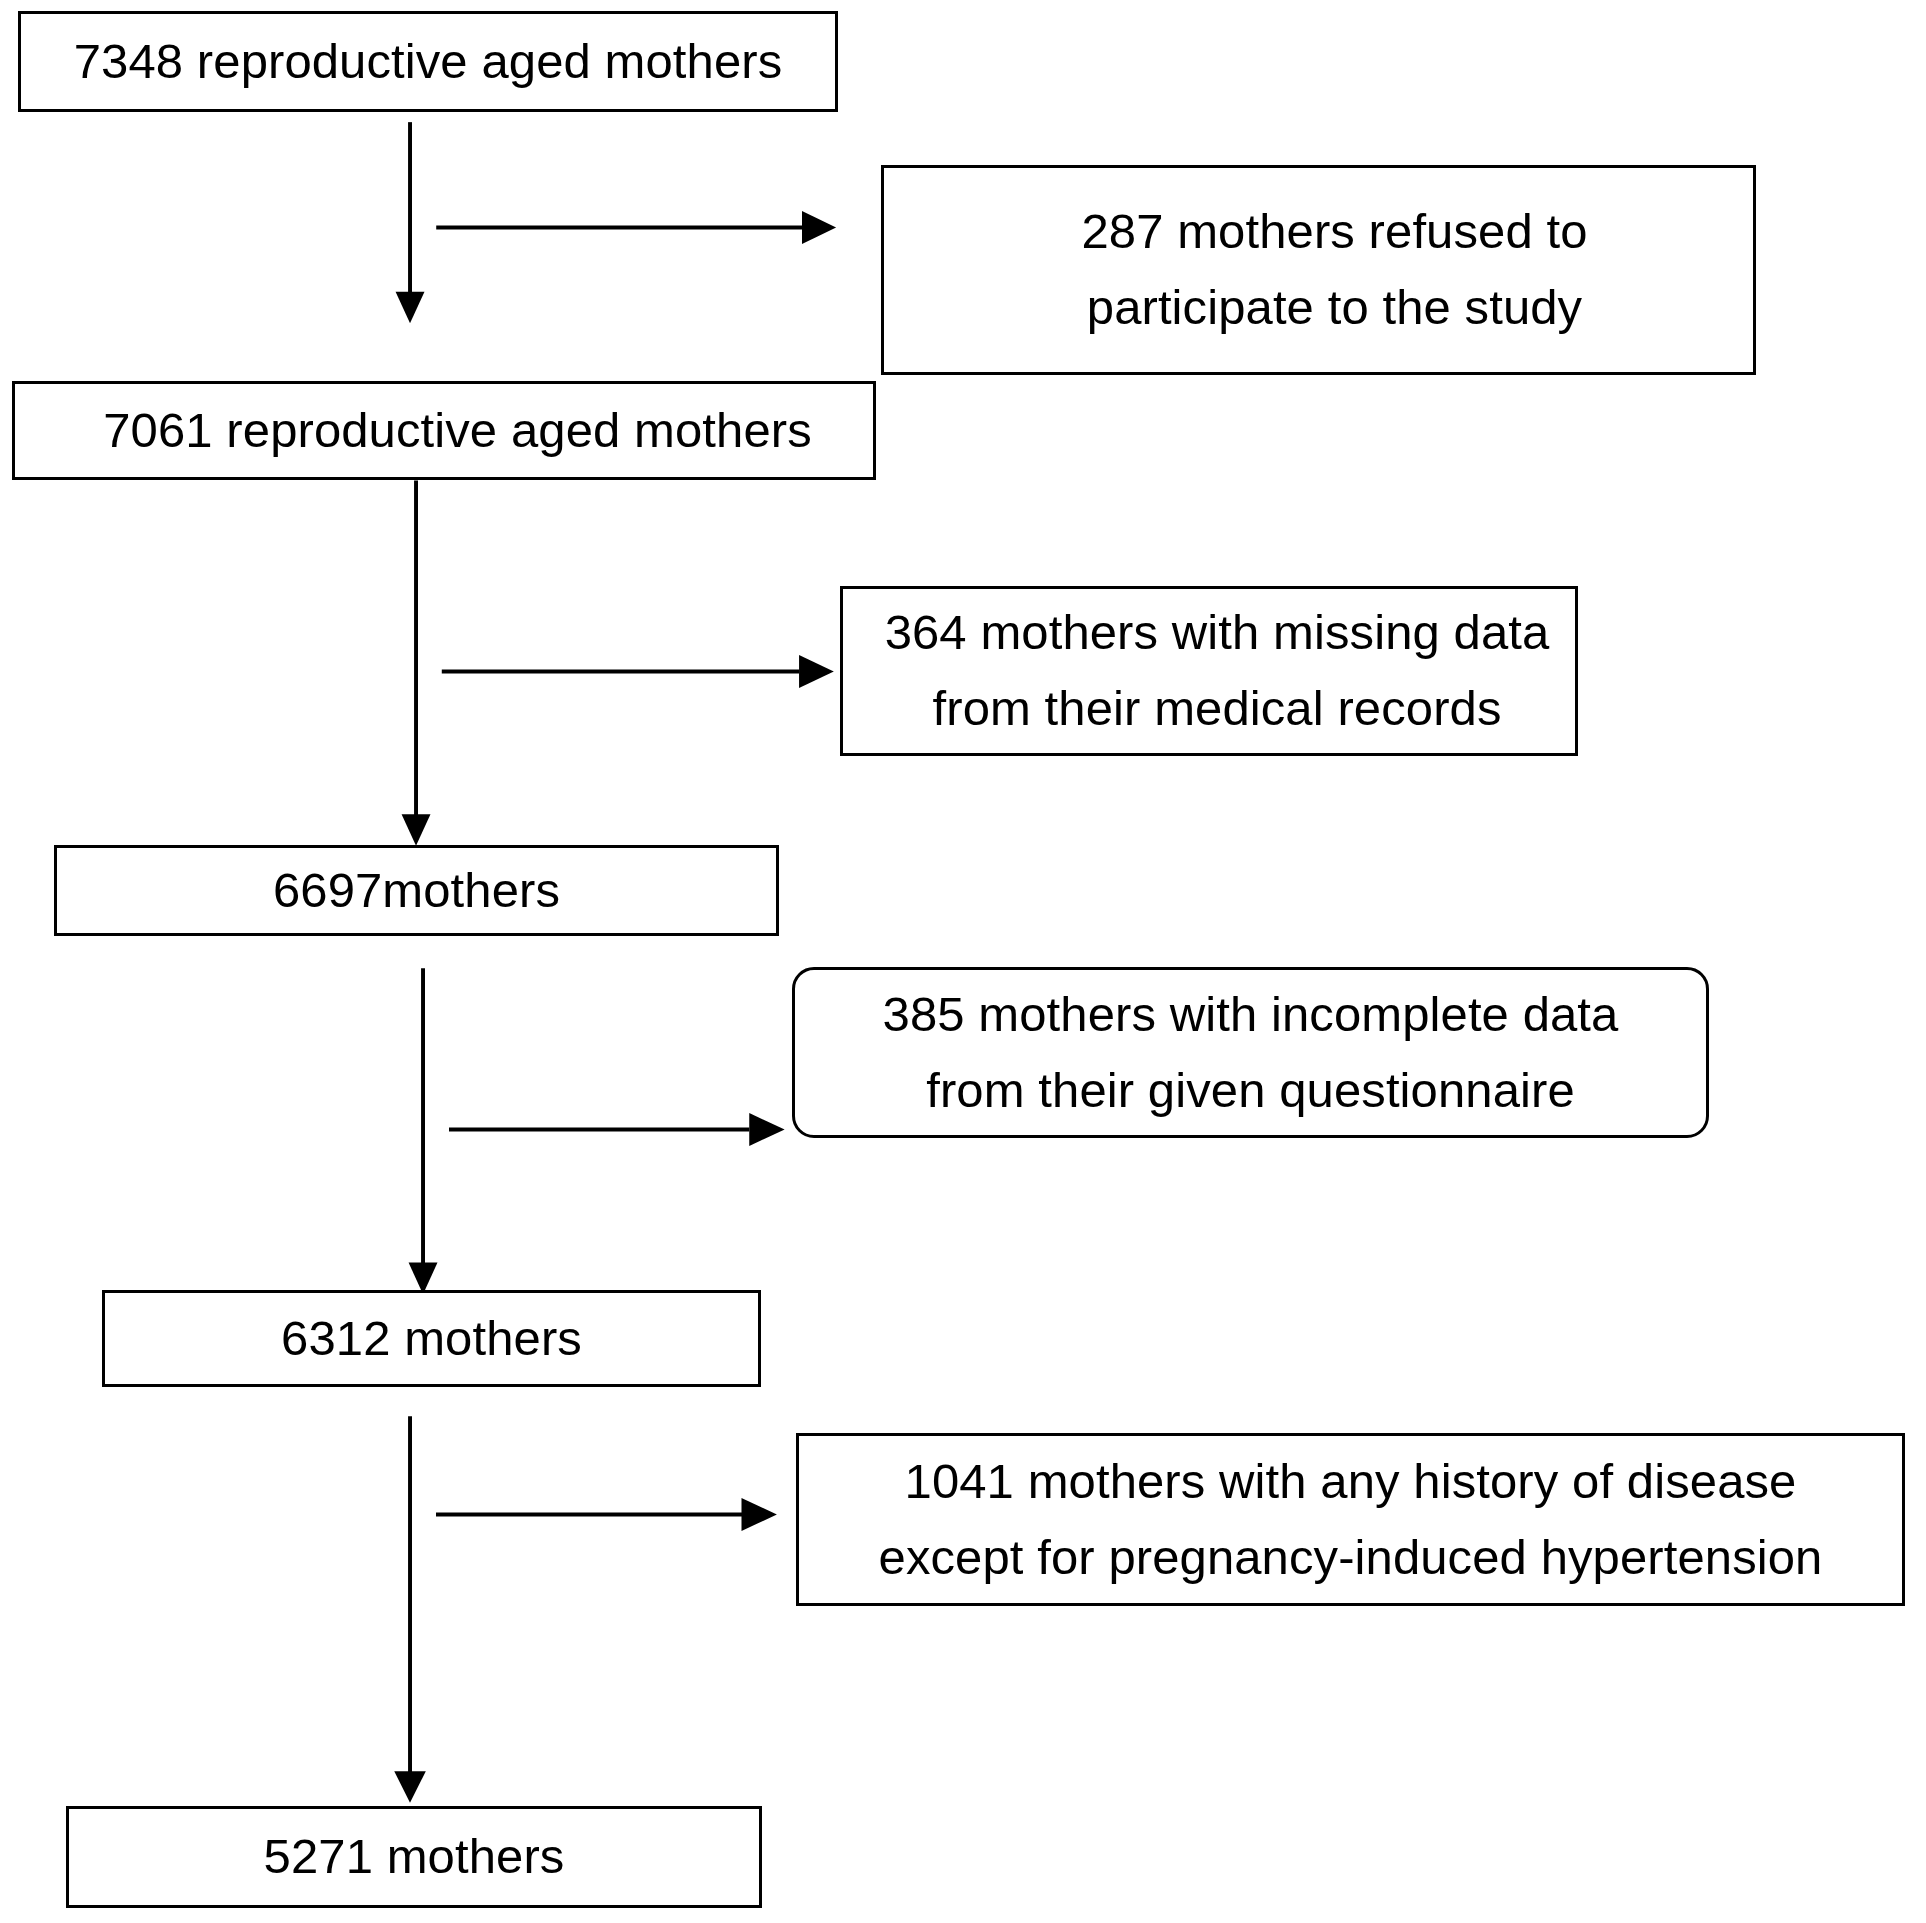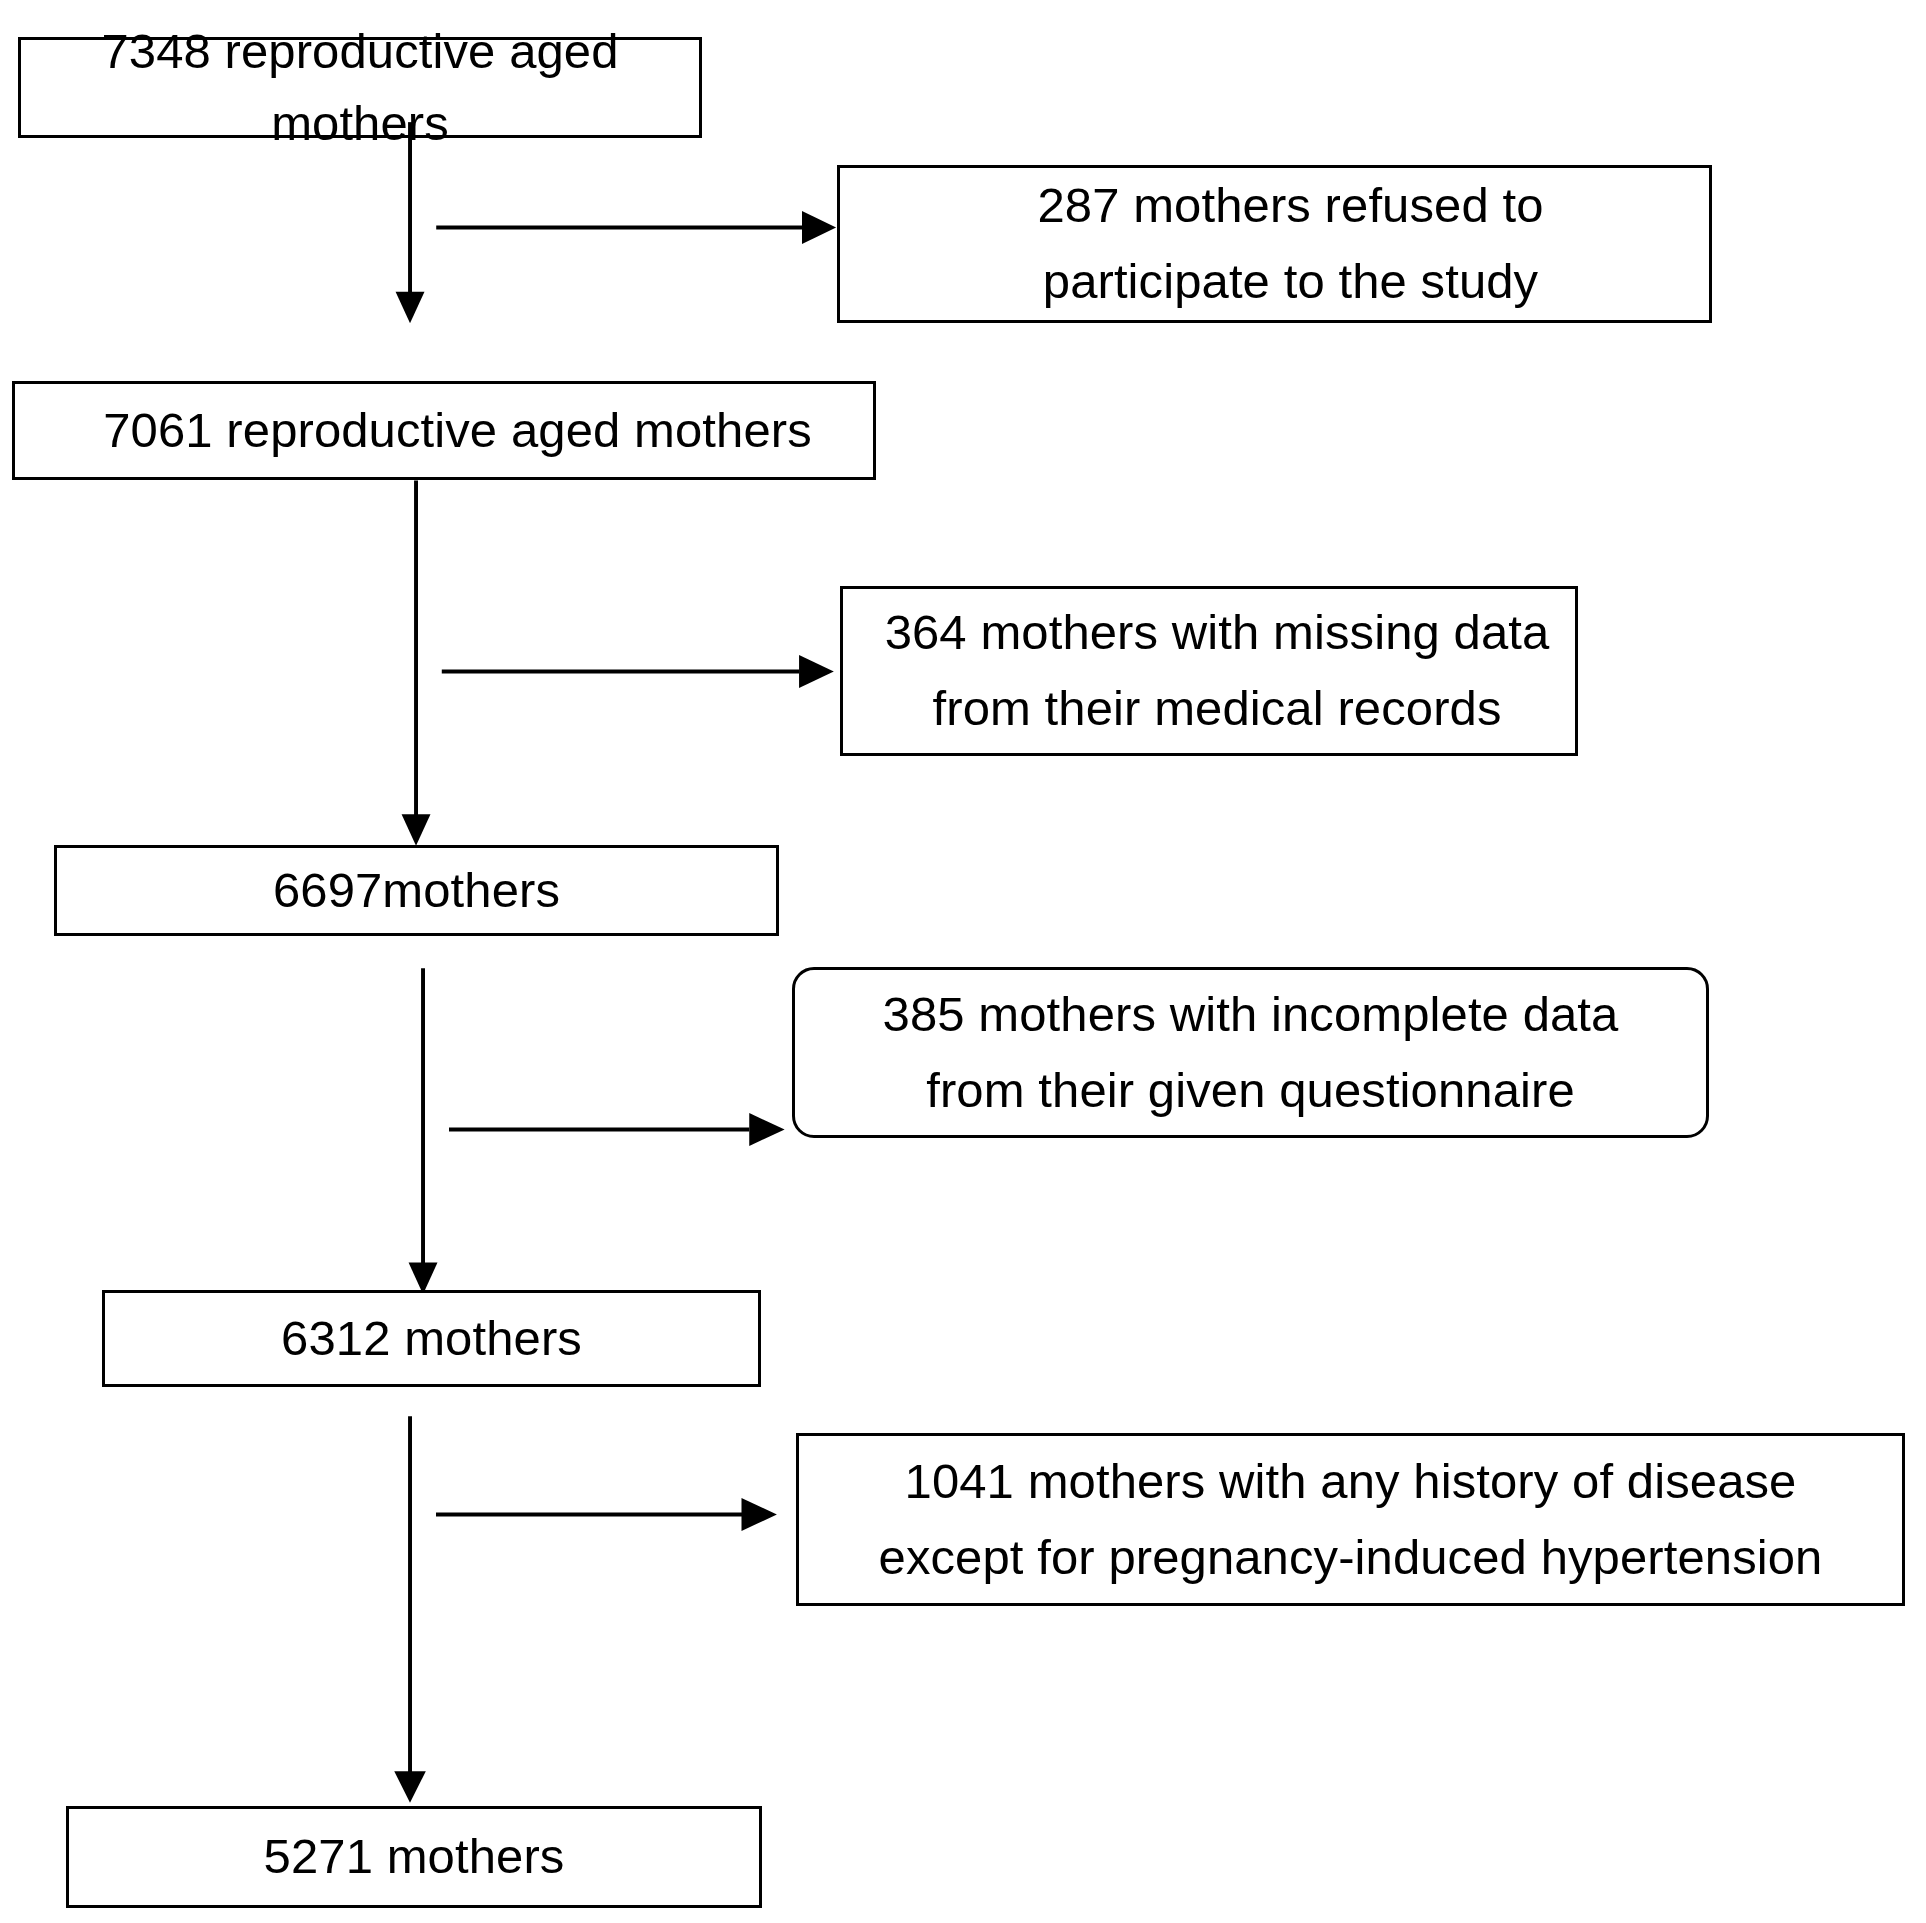--- a/index.html
+++ b/index.html
@@ -43,39 +43,39 @@
   .connector svg {
     display: block;
     overflow: visible;
   }
 </style>
 </head>
 <body>
 
 <div id="canvas">
 
-  <div class="node" style="left:18px; top:37px; width:684px; height:101px;">
+  <div class="node" style="left:18px; top:11px; width:820px; height:101px;">
     <span class="label">7348 reproductive aged mothers</span>
   </div>
 
   <div class="connector" style="left:389px; top:122px; width:46px; height:204px;">
     <svg width="46" height="204" viewBox="0 0 70 310">
       <line x1="32" y1="0" x2="32" y2="272" stroke="#000000" stroke-width="6"></line>
       <polygon points="32,306 10,258 54,258" fill="#000000"></polygon>
     </svg>
   </div>
 
   <div class="connector" style="left:435px; top:198px; width:422px; height:59px;">
     <svg width="422" height="59" viewBox="0 0 640 90">
       <line x1="0" y1="45" x2="560" y2="45" stroke="#000000" stroke-width="6"></line>
       <polygon points="610,45 558,20 558,70" fill="#000000"></polygon>
     </svg>
   </div>
 
-  <div class="node two-line" style="left:837px; top:165px; width:875px; height:158px;padding-left:32px;">
+  <div class="node two-line" style="left:881px; top:165px; width:875px; height:210px;padding-left:32px;">
     <span class="label">287 mothers refused to
 participate to the study</span>
   </div>
 
   <div class="node" style="left:12px; top:381px; width:864px; height:99px;padding-left:27px;">
     <span class="label">7061 reproductive aged mothers</span>
   </div>
 
   <div class="connector" style="left:395px; top:480px; width:46px; height:369px;">
     <svg width="46" height="369" viewBox="0 0 70 560">

